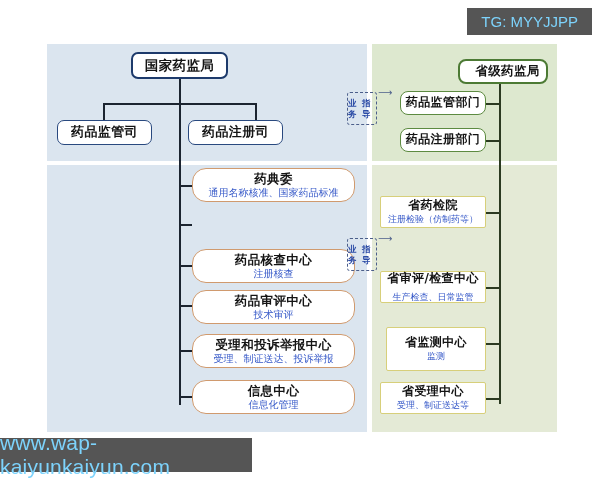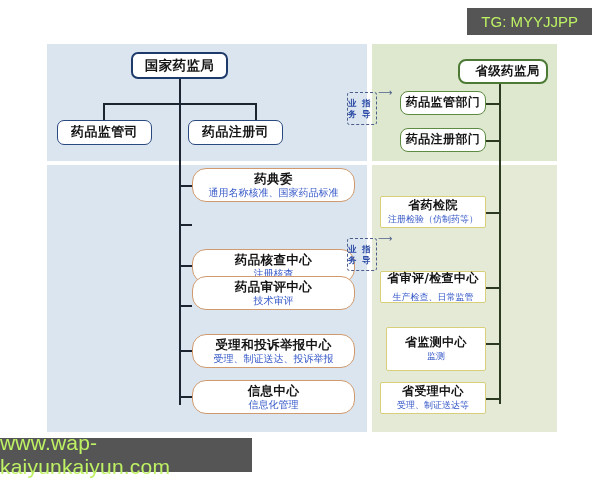--- a/index.html
+++ b/index.html
@@ -143,21 +143,21 @@
     position: absolute;
     color: #4b5e8a;
     font-size: 10px;
     line-height: 1;
   }
 
   
   .overlay-tag {
     position: absolute;
     background: #555555;
-    color: #bef264;
+    color: #7dd3fc;
     display: flex;
     align-items: center;
     justify-content: center;
     font-family: "Liberation Sans", "DejaVu Sans", sans-serif;
   }
   #tg-tag {
     right: 8px; top: 8px;
     padding: 5px 14px;
     font-size: 15px;
   }
@@ -217,21 +217,21 @@
     <span class="title">药典委</span>
     <span class="sub">通用名称核准、国家药品标准</span>
   </div>
 
 
   <div class="node node-tan" style="left:192px; top:249px; width:163px; height:34px;">
     <span class="title">药品核查中心</span>
     <span class="sub">注册核查</span>
   </div>
 
-  <div class="node node-tan" style="left:192px; top:276px; width:163px; height:34px;">
+  <div class="node node-tan" style="left:192px; top:290px; width:163px; height:34px;">
     <span class="title">药品审评中心</span>
     <span class="sub">技术审评</span>
   </div>
 
   <div class="node node-tan" style="left:192px; top:334px; width:163px; height:34px;">
     <span class="title">受理和投诉举报中心</span>
     <span class="sub">受理、制证送达、投诉举报</span>
   </div>
 
   <div class="node node-tan" style="left:192px; top:380px; width:163px; height:34px;">

